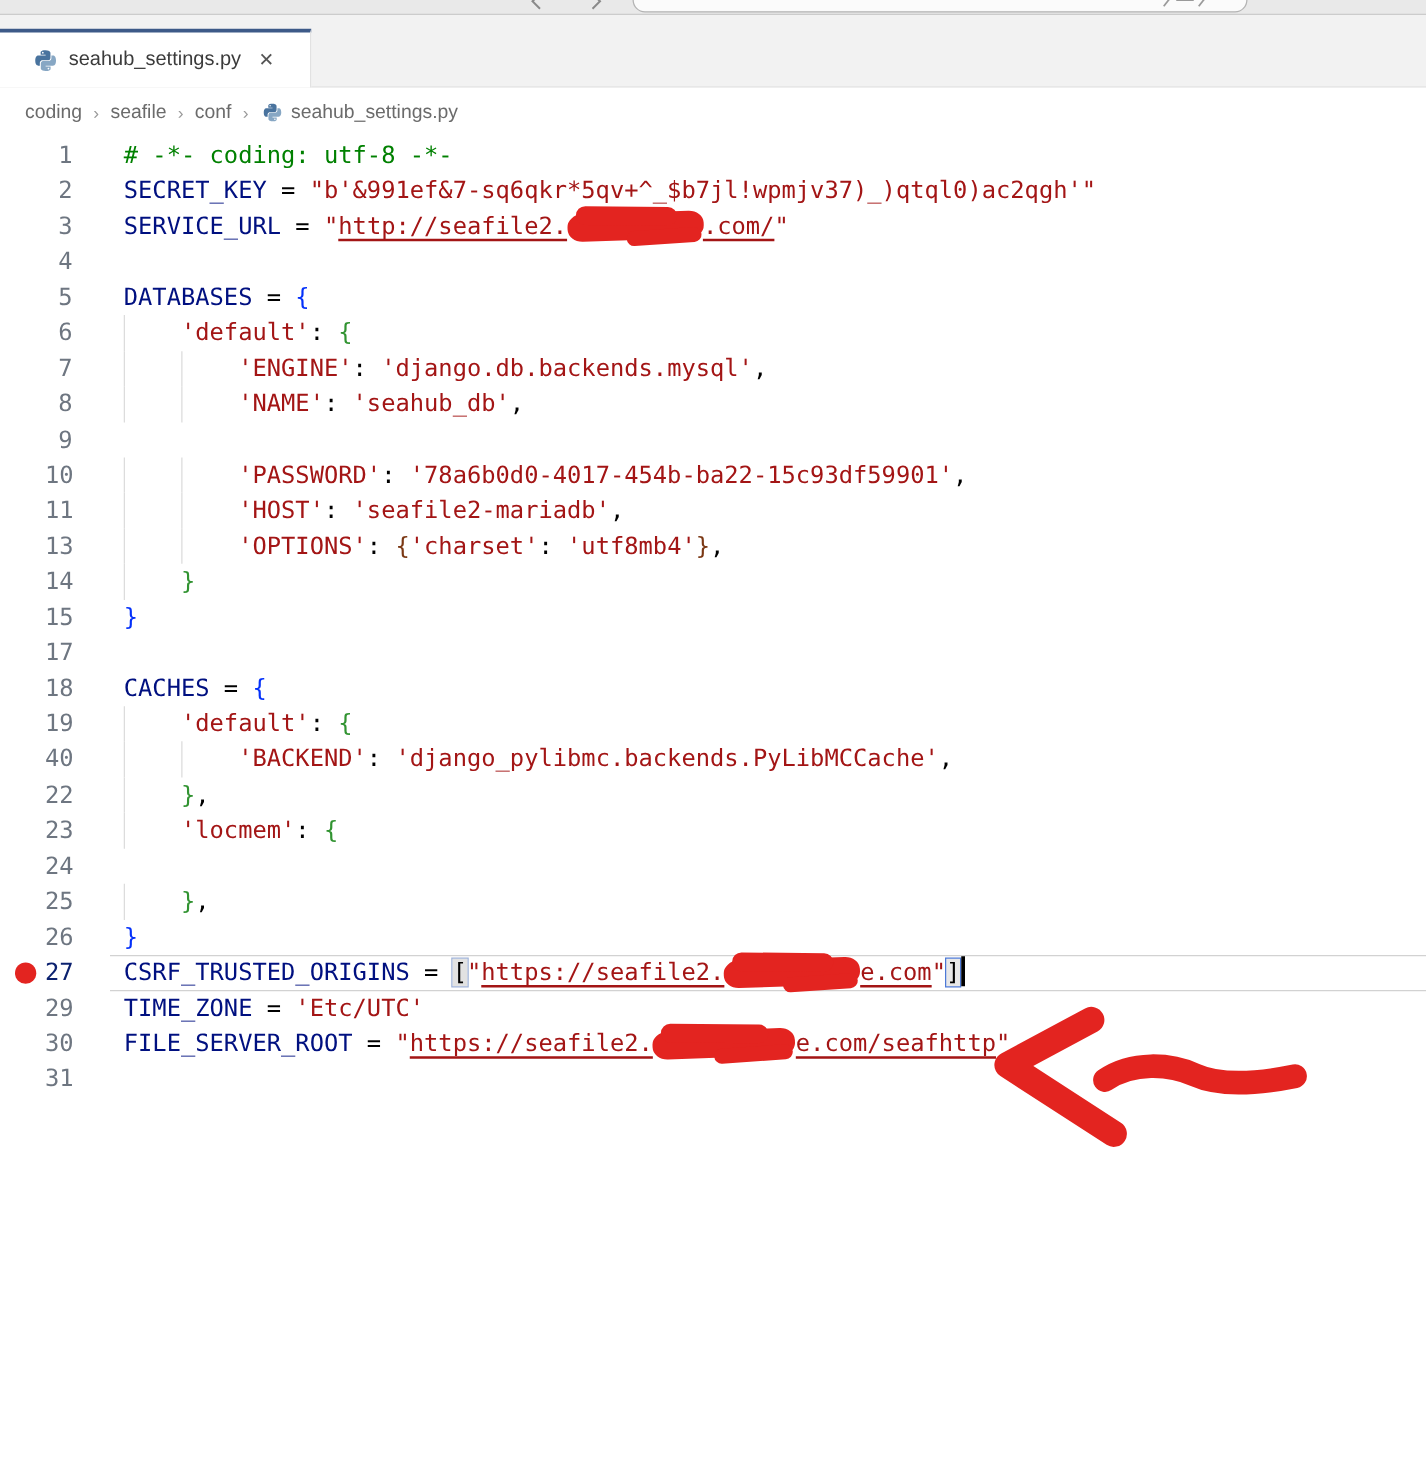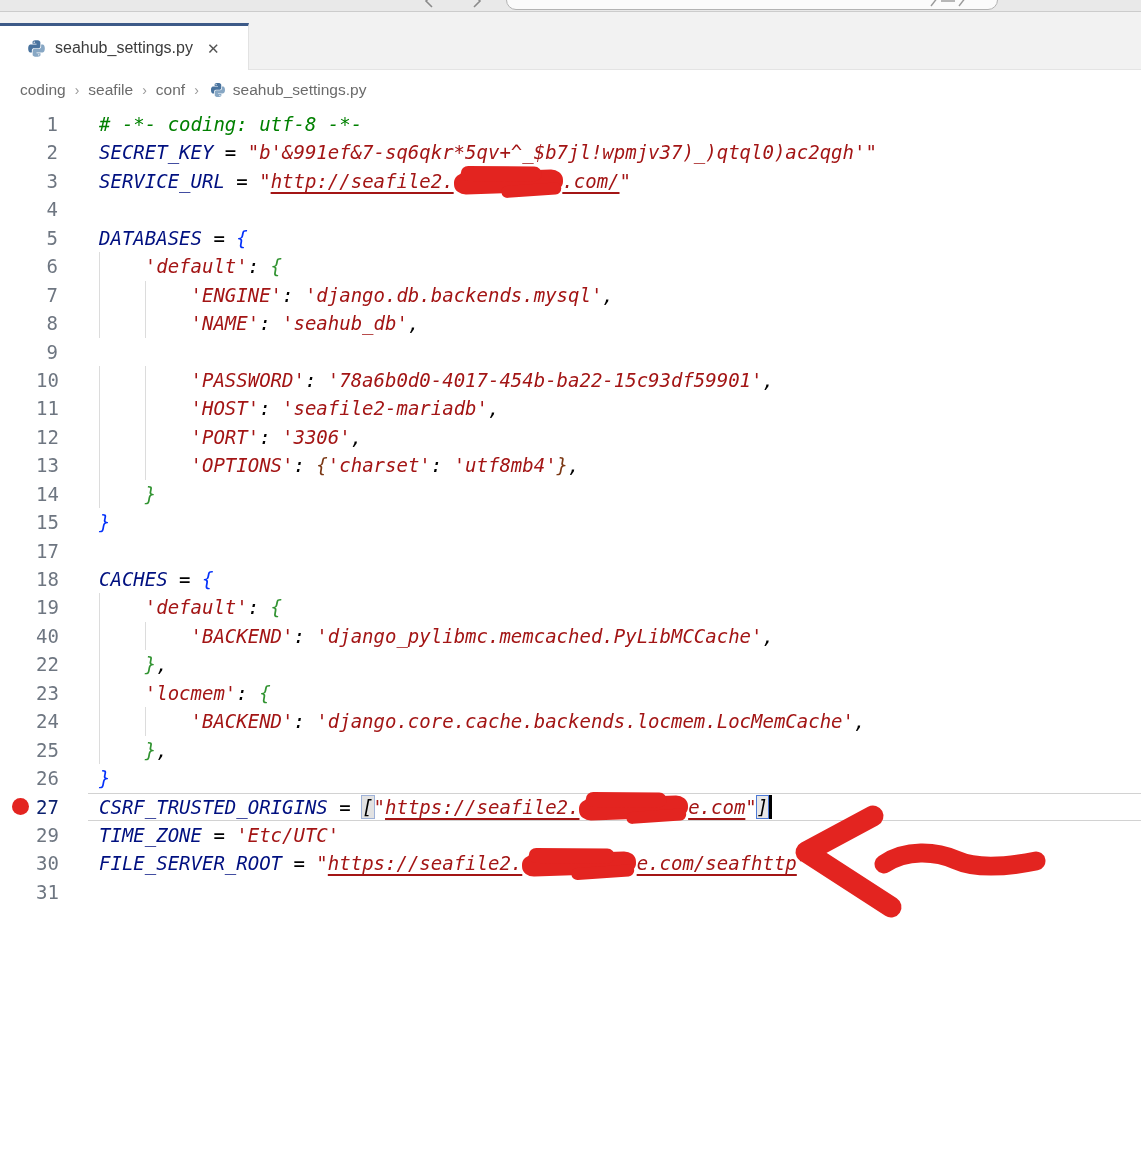--- a/index.html
+++ b/index.html
@@ -40,21 +40,21 @@
   .line { position:relative; display:flex; height:28.45px; line-height:28.45px;
           white-space:pre; }
   .hl { position:absolute; left:88px; right:0; top:0; bottom:0;
         border-top:1px solid #d2d2d2; border-bottom:1px solid #d2d2d2;
         pointer-events:none; }
   .gutter { width:36px; flex:none; }
   .bp { position:absolute; left:12px; top:50%; margin-top:-8.5px;
         width:17px; height:17px; border-radius:50%; background:#e32420; }
   .ln { width:22px; flex:none; text-align:right; color:#6e7681; cursor:pointer; }
   .lnact { color:#0b216f; }
-  .codetext { position:relative; margin-left:41px; flex:none;font-style:italic; }
+  .codetext { position:relative; margin-left:41px; flex:none; }
   .guide { position:absolute; top:0; bottom:0; width:1px; background:#dcdcdc; }
   .tk { position:relative; }
   .tk.cm { color:#008000; }
   .tk.v  { color:#001080; }
   .tk.o  { color:#000000; }
   .tk.s  { color:#a31515; }
   .tk.su { color:#a31515; text-decoration:underline; text-underline-offset:4px;
            text-decoration-thickness:1.5px; }
   .tk.b1 { color:#0431fa; }
   .tk.b2 { color:#319331; }
@@ -133,31 +133,30 @@
       <div class="line"><div class="gutter"></div><div class="ln">2</div><div class="codetext"><span class="tk v">SECRET_KEY</span><span class="tk o"> = </span><span class="tk s">"b'&amp;991ef&amp;7-sq6qkr*5qv+^_$b7jl!wpmjv37)_)qtql0)ac2qgh'"</span></div></div>
       <div class="line"><div class="gutter"></div><div class="ln">3</div><div class="codetext"><span class="tk v">SERVICE_URL</span><span class="tk o"> = </span><span class="tk s">"</span><span class="tk su">http://seafile2.</span><span class="tk redact" style="width: 9.5ch;"></span><span class="tk su">.com/</span><span class="tk s">"</span></div></div>
       <div class="line"><div class="gutter"></div><div class="ln">4</div><div class="codetext"></div></div>
       <div class="line"><div class="gutter"></div><div class="ln">5</div><div class="codetext"><span class="tk v">DATABASES</span><span class="tk o"> = </span><span class="tk b1">{</span></div></div>
       <div class="line"><div class="gutter"></div><div class="ln">6</div><div class="codetext"><i class="guide" style="left: 0ch;"></i><span class="tk s">    'default'</span><span class="tk o">: </span><span class="tk b2">{</span></div></div>
       <div class="line"><div class="gutter"></div><div class="ln">7</div><div class="codetext"><i class="guide" style="left: 0ch;"></i><i class="guide" style="left: 4ch;"></i><span class="tk s">        'ENGINE'</span><span class="tk o">: </span><span class="tk s">'django.db.backends.mysql'</span><span class="tk o">,</span></div></div>
       <div class="line"><div class="gutter"></div><div class="ln">8</div><div class="codetext"><i class="guide" style="left: 0ch;"></i><i class="guide" style="left: 4ch;"></i><span class="tk s">        'NAME'</span><span class="tk o">: </span><span class="tk s">'seahub_db'</span><span class="tk o">,</span></div></div>
       <div class="line"><div class="gutter"></div><div class="ln">9</div></div>
       <div class="line"><div class="gutter"></div><div class="ln">10</div><div class="codetext"><i class="guide" style="left: 0ch;"></i><i class="guide" style="left: 4ch;"></i><span class="tk s">        'PASSWORD'</span><span class="tk o">: </span><span class="tk s">'78a6b0d0-4017-454b-ba22-15c93df59901'</span><span class="tk o">,</span></div></div>
       <div class="line"><div class="gutter"></div><div class="ln">11</div><div class="codetext"><i class="guide" style="left: 0ch;"></i><i class="guide" style="left: 4ch;"></i><span class="tk s">        'HOST'</span><span class="tk o">: </span><span class="tk s">'seafile2-mariadb'</span><span class="tk o">,</span></div></div>
-      <div class="line"><div class="gutter"></div><div class="ln">12</div><div class="codetext"><i class="guide" style="left: 0ch;"></i><i class="guide" style="left: 4ch;"></i><span class="tk s">        'PORT'</span><span class="tk o">: </span><span class="tk s">'3306'</span><span class="tk o">,</span></div></div>
       <div class="line"><div class="gutter"></div><div class="ln">13</div><div class="codetext"><i class="guide" style="left: 0ch;"></i><i class="guide" style="left: 4ch;"></i><span class="tk s">        'OPTIONS'</span><span class="tk o">: </span><span class="tk b3">{</span><span class="tk s">'charset'</span><span class="tk o">: </span><span class="tk s">'utf8mb4'</span><span class="tk b3">}</span><span class="tk o">,</span></div></div>
       <div class="line"><div class="gutter"></div><div class="ln">14</div><div class="codetext"><i class="guide" style="left: 0ch;"></i><span class="tk o">    </span><span class="tk b2">}</span></div></div>
       <div class="line"><div class="gutter"></div><div class="ln">15</div><div class="codetext"><span class="tk b1">}</span></div></div>
       <div class="line"><div class="gutter"></div><div class="ln">17</div><div class="codetext"></div></div>
       <div class="line"><div class="gutter"></div><div class="ln">18</div><div class="codetext"><span class="tk v">CACHES</span><span class="tk o"> = </span><span class="tk b1">{</span></div></div>
       <div class="line"><div class="gutter"></div><div class="ln">19</div><div class="codetext"><i class="guide" style="left: 0ch;"></i><span class="tk s">    'default'</span><span class="tk o">: </span><span class="tk b2">{</span></div></div>
-      <div class="line"><div class="gutter"></div><div class="ln">40</div><div class="codetext"><i class="guide" style="left: 0ch;"></i><i class="guide" style="left: 4ch;"></i><span class="tk s">        'BACKEND'</span><span class="tk o">: </span><span class="tk s">'django_pylibmc.memcached.PyLibMCCache'</span><span class="tk o">,</span></div></div>
+      <div class="line"><div class="gutter"></div><div class="ln">40</div><div class="codetext"><i class="guide" style="left: 0ch;"></i><i class="guide" style="left: 4ch;"></i><span class="tk s">        'BACKEND'</span><span class="tk o">: </span><span class="tk s">'django_pylibmc.backends.PyLibMCCache'</span><span class="tk o">,</span></div></div>
       <div class="line"><div class="gutter"></div><div class="ln">22</div><div class="codetext"><i class="guide" style="left: 0ch;"></i><span class="tk o">    </span><span class="tk b2">}</span><span class="tk o">,</span></div></div>
       <div class="line"><div class="gutter"></div><div class="ln">23</div><div class="codetext"><i class="guide" style="left: 0ch;"></i><span class="tk s">    'locmem'</span><span class="tk o">: </span><span class="tk b2">{</span></div></div>
-      <div class="line"><div class="gutter"></div><div class="ln">24</div><div class="codetext"><i class="guide" style="left: 0ch;"></i><i class="guide" style="left: 4ch;"></i><span class="tk s">        'BACKEND'</span><span class="tk o">: </span><span class="tk s">'django.core.cache.backends.locmem.LocMemCache'</span><span class="tk o">,</span></div></div>
+      <div class="line"><div class="gutter"></div><div class="ln">24</div></div>
       <div class="line"><div class="gutter"></div><div class="ln">25</div><div class="codetext"><i class="guide" style="left: 0ch;"></i><span class="tk o">    </span><span class="tk b2">}</span><span class="tk o">,</span></div></div>
       <div class="line"><div class="gutter"></div><div class="ln">26</div><div class="codetext"><span class="tk b1">}</span></div></div>
       <div class="line"><div class="hl"></div><div class="gutter"><span class="bp"></span></div><div class="ln lnact">27</div><div class="codetext"><span class="tk v">CSRF_TRUSTED_ORIGINS</span><span class="tk o"> = </span><span class="tk bm">[</span><span class="tk s">"</span><span class="tk su">https://seafile2.</span><span class="tk redact" style="width: 9.5ch;"></span><span class="tk su">e.com</span><span class="tk s">"</span><span class="tk bm2">]</span><span class="tk cursor"></span></div></div>
       <div class="line"><div class="gutter"></div><div class="ln">29</div><div class="codetext"><span class="tk v">TIME_ZONE</span><span class="tk o"> = </span><span class="tk s">'Etc/UTC'</span></div></div>
       <div class="line"><div class="gutter"></div><div class="ln">30</div><div class="codetext"><span class="tk v">FILE_SERVER_ROOT</span><span class="tk o"> = </span><span class="tk s">"</span><span class="tk su">https://seafile2.</span><span class="tk redact" style="width: 10ch;"></span><span class="tk su">e.com/seafhttp</span><span class="tk s">"</span></div></div>
       <div class="line"><div class="gutter"></div><div class="ln">31</div><div class="codetext"></div></div>
     </div>
 </div>
 
 <svg class="annot" viewBox="0 0 1141 1170">

